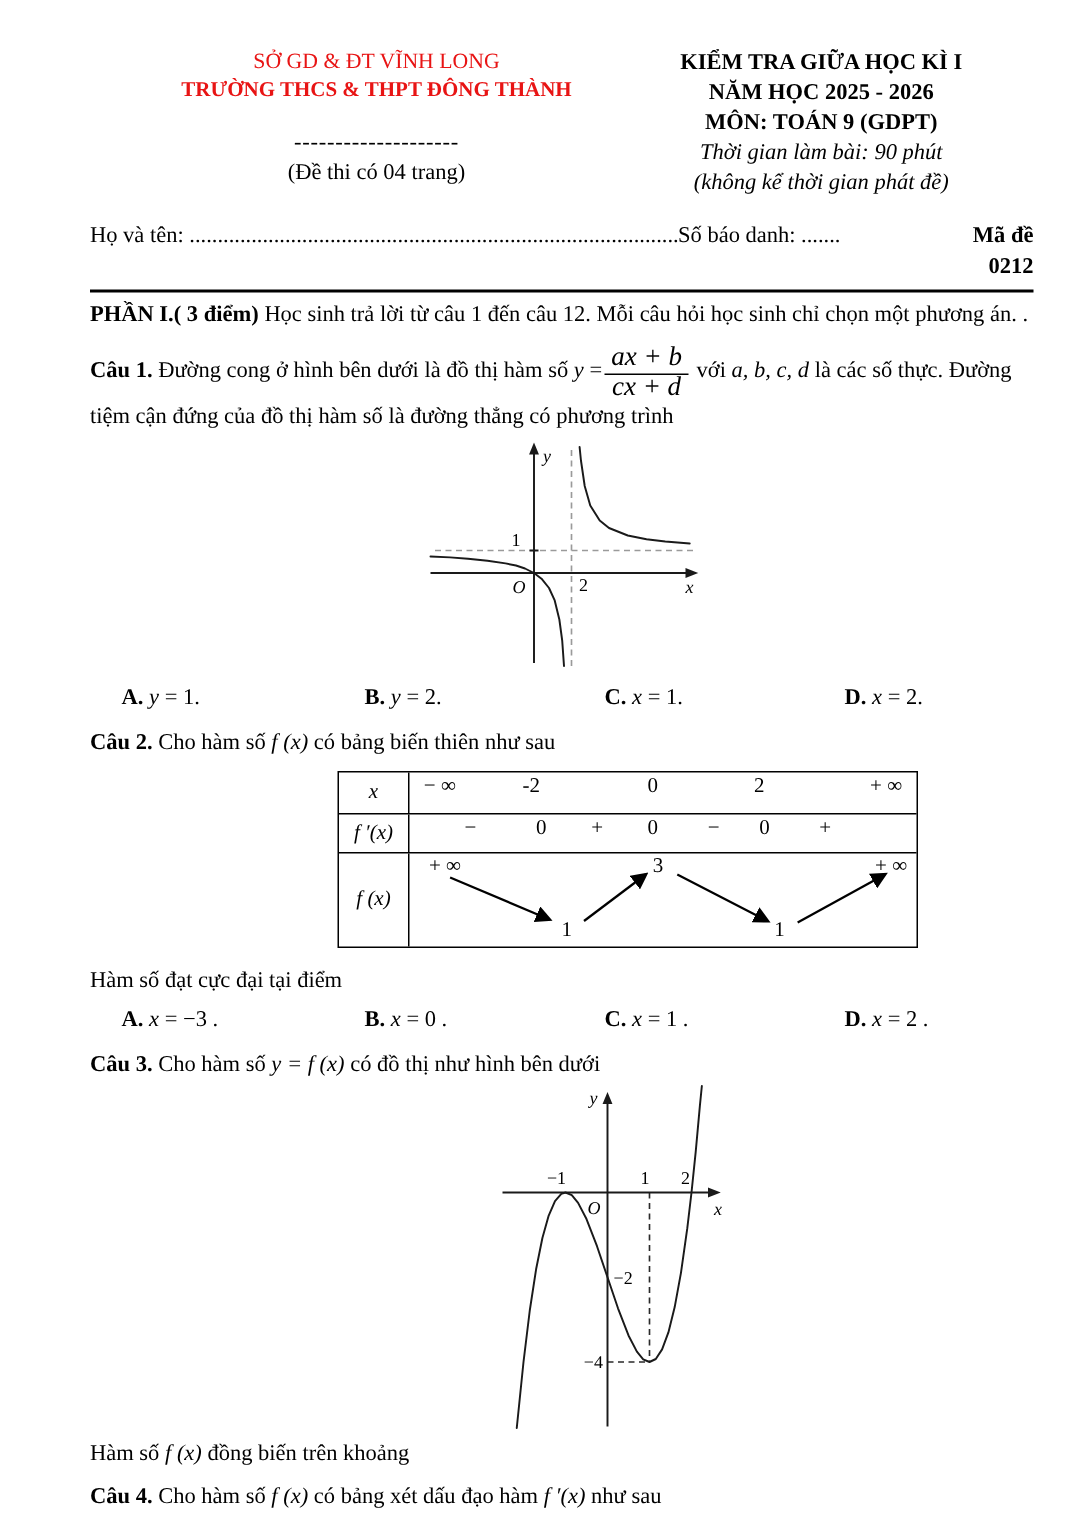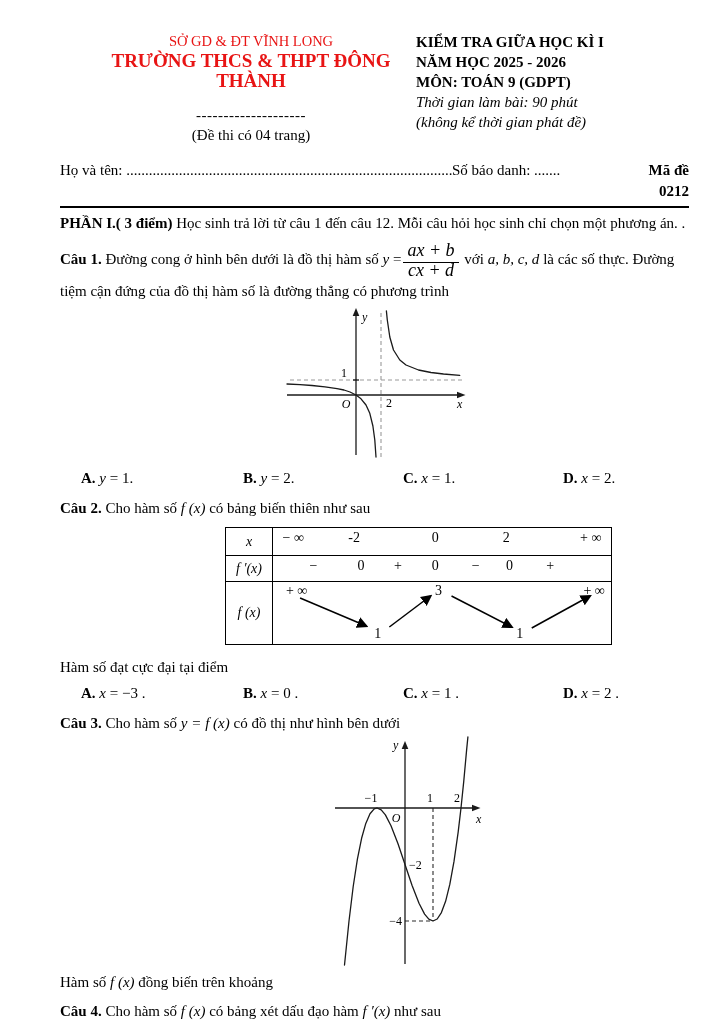--- a/index.html
+++ b/index.html
@@ -8,24 +8,24 @@
     padding:32px 36px 20px 60px;
     display:flex;flex-direction:column;overflow:hidden;
     font-family:"Liberation Serif",serif;font-size:15px;color:#000;
     position:relative;background:#fff;border-radius:24px;
   }
   .m{font-style:italic}
   
   .doc-header{display:flex;align-items:flex-start}
   .h-left{width:330px;margin-left:26px;text-align:center}
   .h-left .dept{color:#e81414;font-size:14.5px;line-height:19px}
-  .h-left .school{color:#e81414;font-weight:bold;font-size:19px;line-height:20px}
+  .h-left .school{color:#e81414;font-weight:bold;font-size:14px;line-height:20px}
   .h-left .divider{margin-top:16px;line-height:16px;letter-spacing:.5px}
   .h-left .note{margin-top:3px;line-height:19px}
-  .h-right{flex:1;margin-right:10px}
+  .h-right{flex:1;text-align:center;margin-right:10px}
   .h-right .t{font-weight:bold;line-height:20px}
   .h-right .d{font-style:italic;line-height:20px}
   
   .info-row{display:flex;align-items:baseline;margin-top:15px;line-height:21px}
   .info-name{width:392px;white-space:nowrap;overflow:hidden}
   .info-sbd{width:170px;white-space:nowrap}
   .info-code{flex:1;text-align:right;font-weight:bold}
   .rule{border-top:2.5px solid #000;margin-top:4px}
   
   .part{margin:5px 0 0;line-height:21px}

